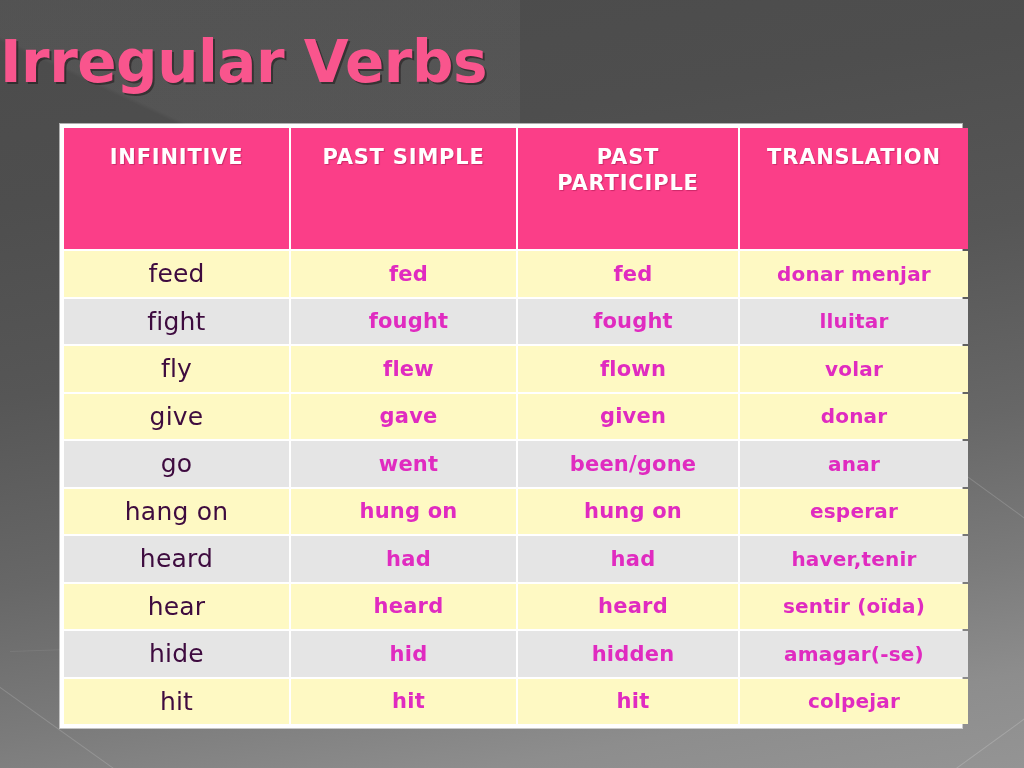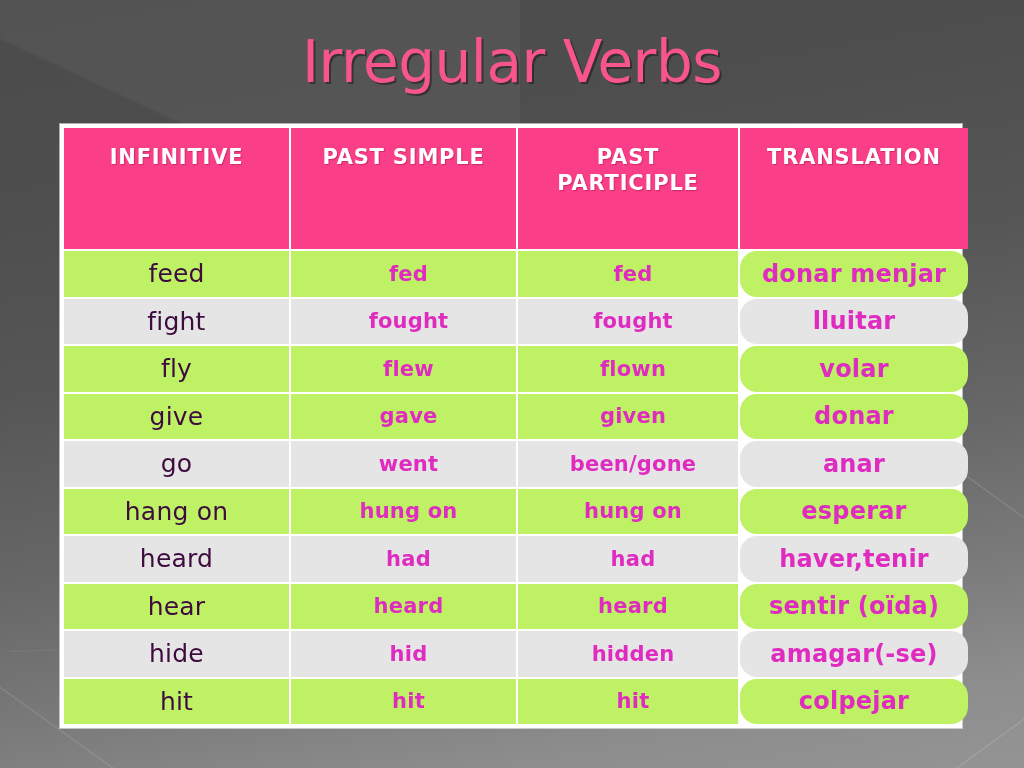--- a/index.html
+++ b/index.html
@@ -83,23 +83,22 @@
     transform: rotate(-2deg);
     pointer-events: none;
   }
 
   
   #title {
     position: absolute;
     left: 0;
     top: 28px;
     width: 1024px;
-    text-align: center;
-    font-family: "DejaVu Sans", sans-serif;
-    font-weight: normal;
+    font-family: "DejaVu Sans", sans-serif;
+    font-weight: bold;
     font-size: 58px;
     letter-spacing: -0.5px;
     color: #F9558D;
     text-shadow: 2px 2px 0 rgba(20,10,14,0.45);
   }
 
   
   #verb-table-wrap {
     position: absolute;
     left: 60px;
@@ -132,21 +131,21 @@
     letter-spacing: 0.8px;
     height: 104px;
     vertical-align: top;
     padding-top: 16px;
     text-align: center;
     text-shadow: 1px 1px 1px rgba(120,0,50,0.35);
     line-height: 1.25;
   }
 
   tbody tr { height: 44px; }
-  tbody tr.odd td  { background: #bef264; }
+  tbody tr.odd td  { background: #fef9c3; }
   tbody tr.even td { background: #e5e5e5; }
 
   tbody td {
     text-align: center;
     vertical-align: middle;
     padding: 0;
   }
   tbody td.infinitive {
     color: #3E0B3F;
     font-family: "DejaVu Sans", sans-serif;
@@ -159,23 +158,22 @@
     font-family: "DejaVu Sans", sans-serif;
     font-weight: bold;
     font-size: 21px;
     letter-spacing: 0.2px;
     padding-left: 10px;
   }
   tbody td.translation {
     color: #E02BC0;
     font-family: "DejaVu Sans", sans-serif;
     font-weight: bold;
-    font-size: 24px;
+    font-size: 20px;
     letter-spacing: 0.2px;
-    border-radius: 17px;
   }
 </style>
 </head>
 <body>
 
 <div id="slide-bg">
   <div id="bg-diag-top-shade"></div>
   <div id="bg-diag-top"></div>
   <div id="bg-diag-br1"></div>
   <div id="bg-diag-br2"></div>

